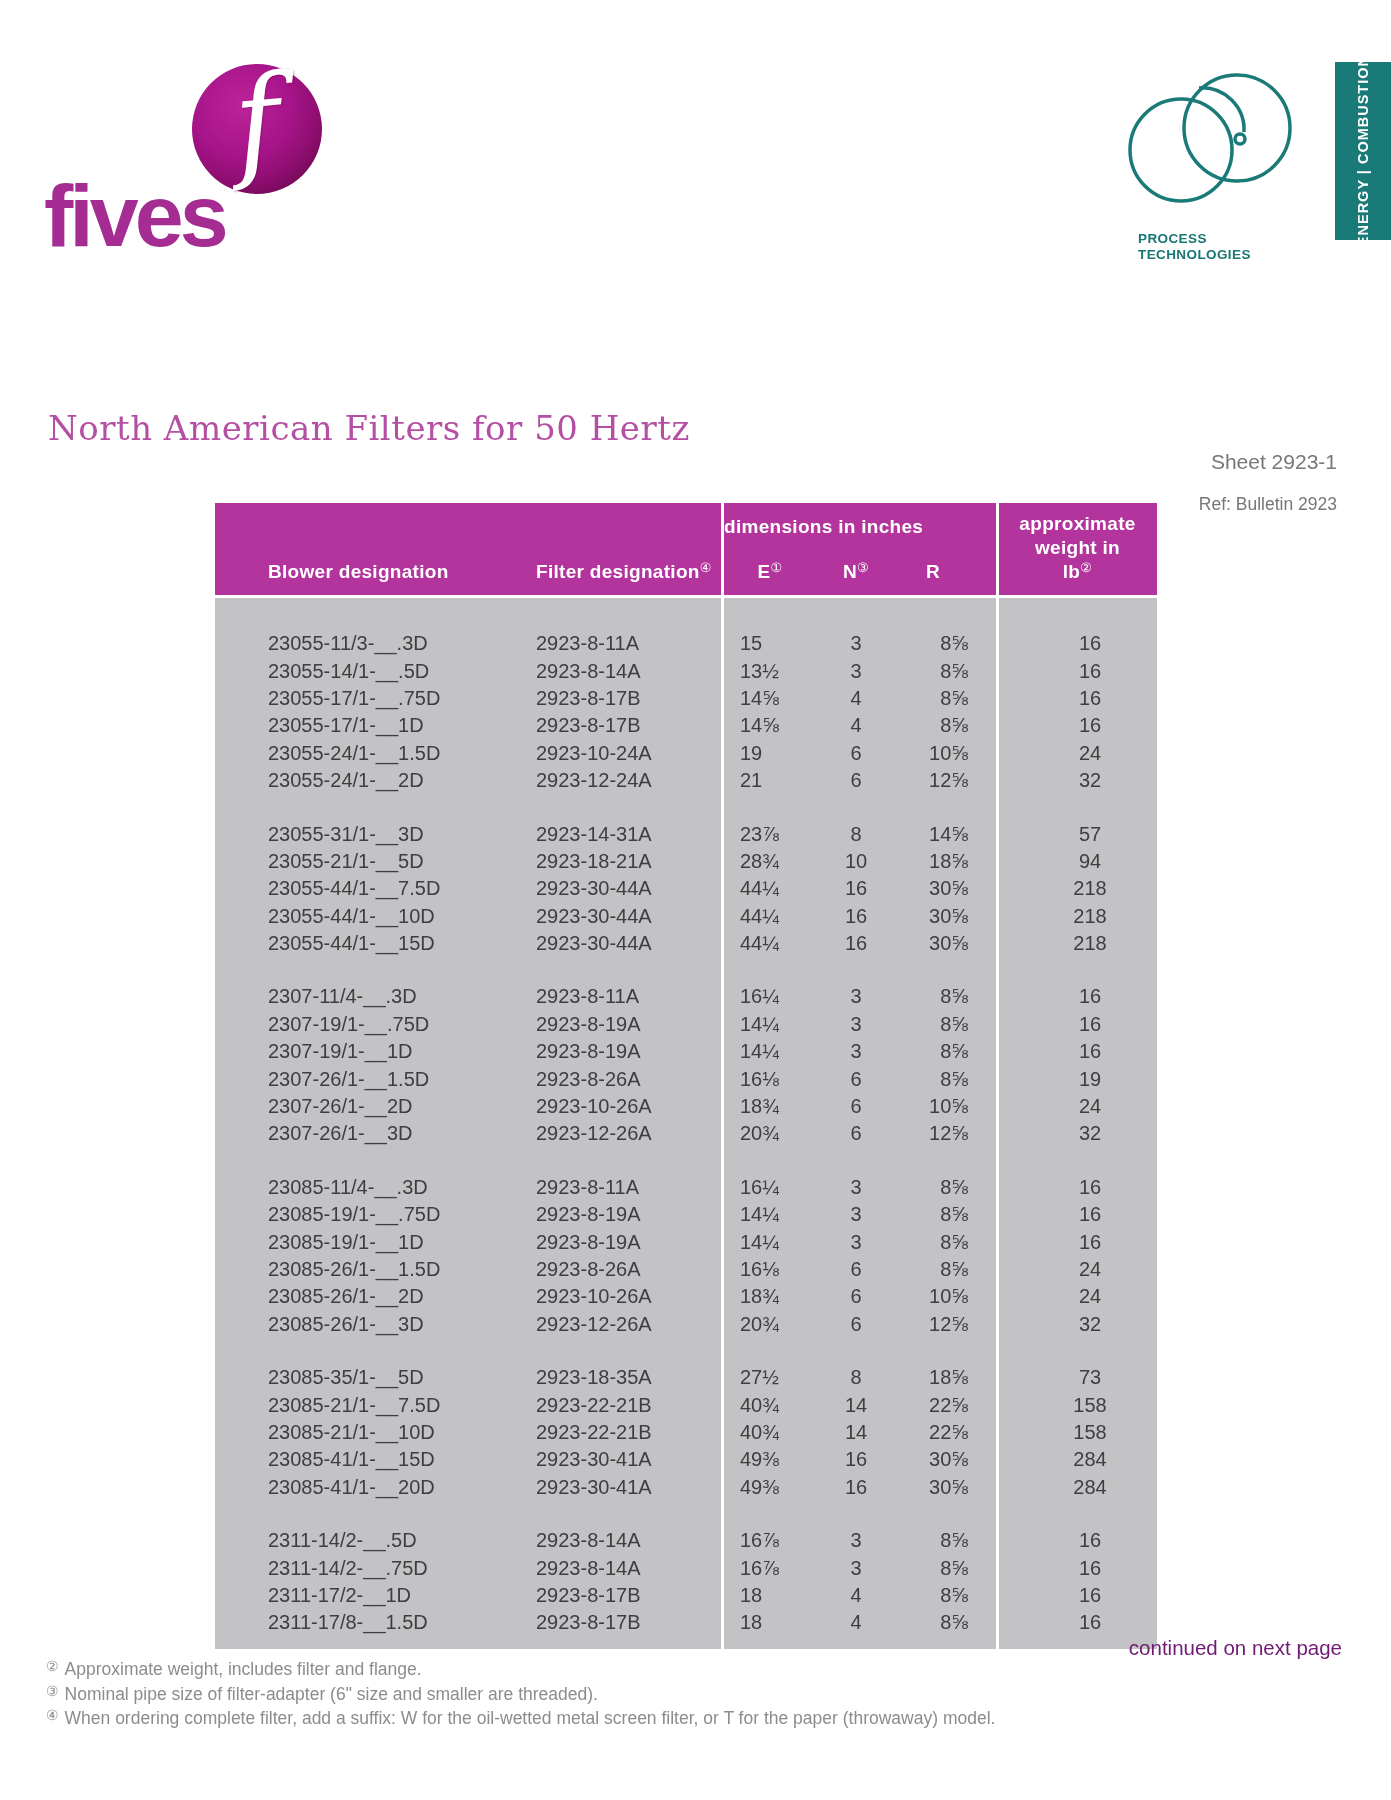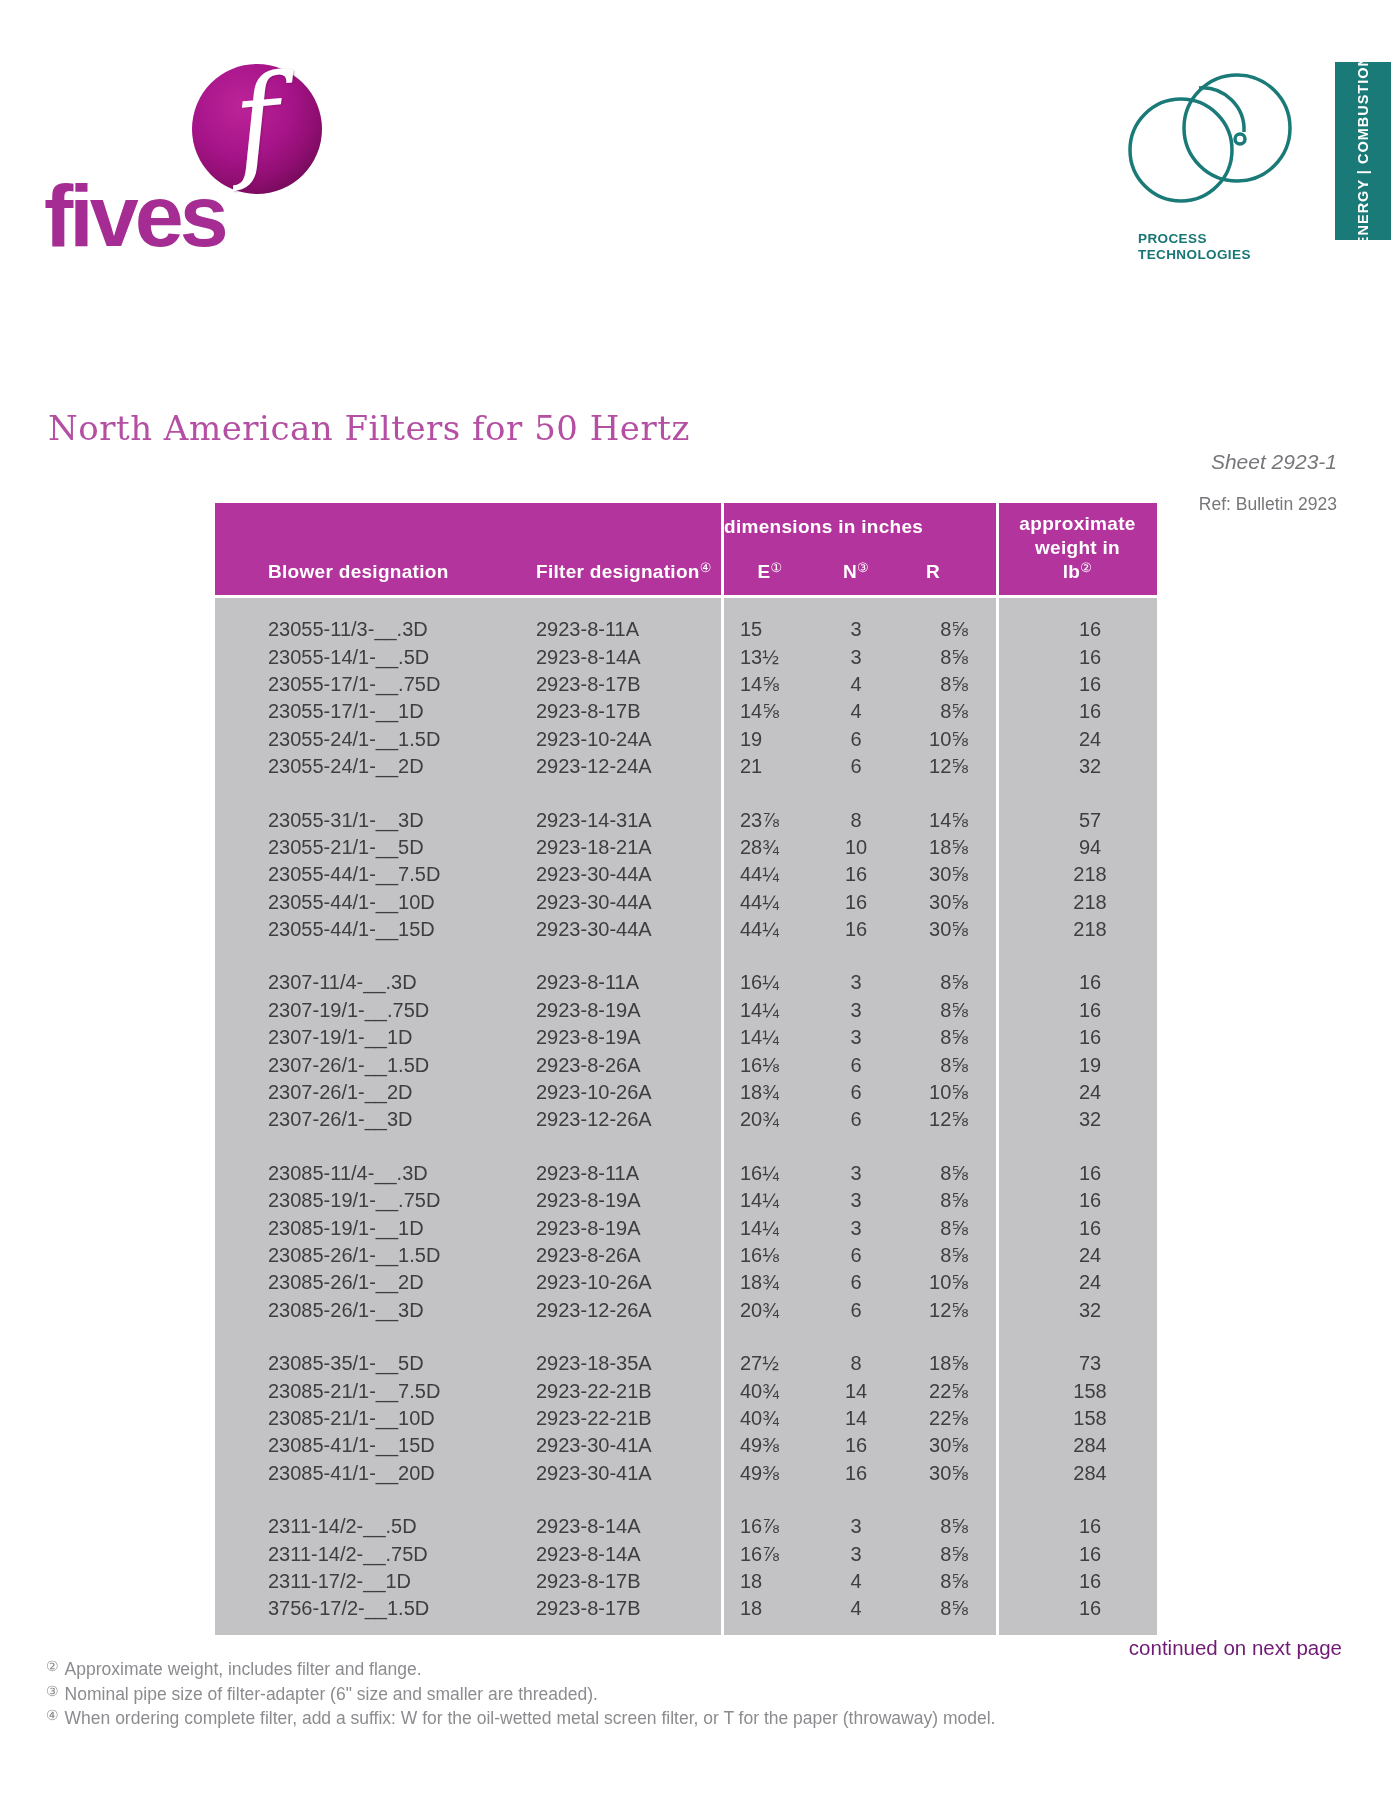--- a/index.html
+++ b/index.html
@@ -39,21 +39,21 @@
   .banner span {
     writing-mode:vertical-rl; transform:rotate(180deg);
     color:#ffffff; font-weight:bold; font-size:14.5px; letter-spacing:1px;
     white-space:nowrap;
   }
 
   
   .title { position:absolute; left:48px; top:402px; color:#b44fa3; font-family:"DejaVu Serif", serif; }
   .title .t1, .title .t2 { font-size:34px; line-height:53px; letter-spacing:.5px; }
   .sheet-info { position:absolute; right:54px; top:450px; text-align:right; color:#77777b; }
-  .sheet-info .sheet { font-size:21px;font-style:italic; }
+  .sheet-info .sheet { font-size:21px; }
   .sheet-info .ref { font-size:17.5px; margin-top:20px; }
 
   
   .ftable { position:absolute; left:215px; top:503px; width:942px; }
   .vline { position:absolute; top:0; bottom:0; width:3px; background:#ffffff; z-index:5; }
   .vline.v1 { left:506px; }
   .vline.v2 { left:781px; }
 
   .thead {
     position:relative; height:92px; background:#b2349c;
@@ -67,21 +67,21 @@
   .h-n { position:absolute; left:601px; width:80px; bottom:12px; text-align:center; }
   .h-r { position:absolute; left:681px; width:74px; bottom:12px; text-align:center; }
   .h-weight { position:absolute; left:783px; width:159px; top:9px; text-align:center; line-height:24px; }
   .sup { font-size:13px; position:relative; top:-6px; font-weight:normal; }
 
   .tbody {
     position:relative; background:#c3c2c4; padding:16px 0 12px 0;
     color:#3e3e41; font-size:20px;
   }
   .tgroup { margin-top:26px; }
-  .tgroup:first-child { margin-top:2px; }
+  .tgroup:first-child { margin-top:16px; }
   .trow {
     display:grid;
     grid-template-columns:268px 188px 92px 80px 74px 187px;
     padding-left:53px; height:27.4px; align-items:center;
   }
   .cell { white-space:nowrap; }
   .c-e { padding-left:16px; }
   .c-n { text-align:center; }
   .c-r { text-align:right; padding-right:2px; }
   .c-w { text-align:center; padding-left:53px; box-sizing:border-box; }
@@ -394,21 +394,21 @@
           </div>
           <div class="trow">
             <div class="cell c-blower">2311-17/2-__1D</div>
             <div class="cell c-filter">2923-8-17B</div>
             <div class="cell c-e">18</div>
             <div class="cell c-n">4</div>
             <div class="cell c-r">8⅝</div>
             <div class="cell c-w">16</div>
           </div>
           <div class="trow">
-            <div class="cell c-blower">3756-17/2-__1.5D</div>
+            <div class="cell c-blower">2311-17/8-__1.5D</div>
             <div class="cell c-filter">2923-8-17B</div>
             <div class="cell c-e">18</div>
             <div class="cell c-n">4</div>
             <div class="cell c-r">8⅝</div>
             <div class="cell c-w">16</div>
           </div>
         </div>
       </div>
     <div class="vline v1"></div>
     <div class="vline v2"></div>

